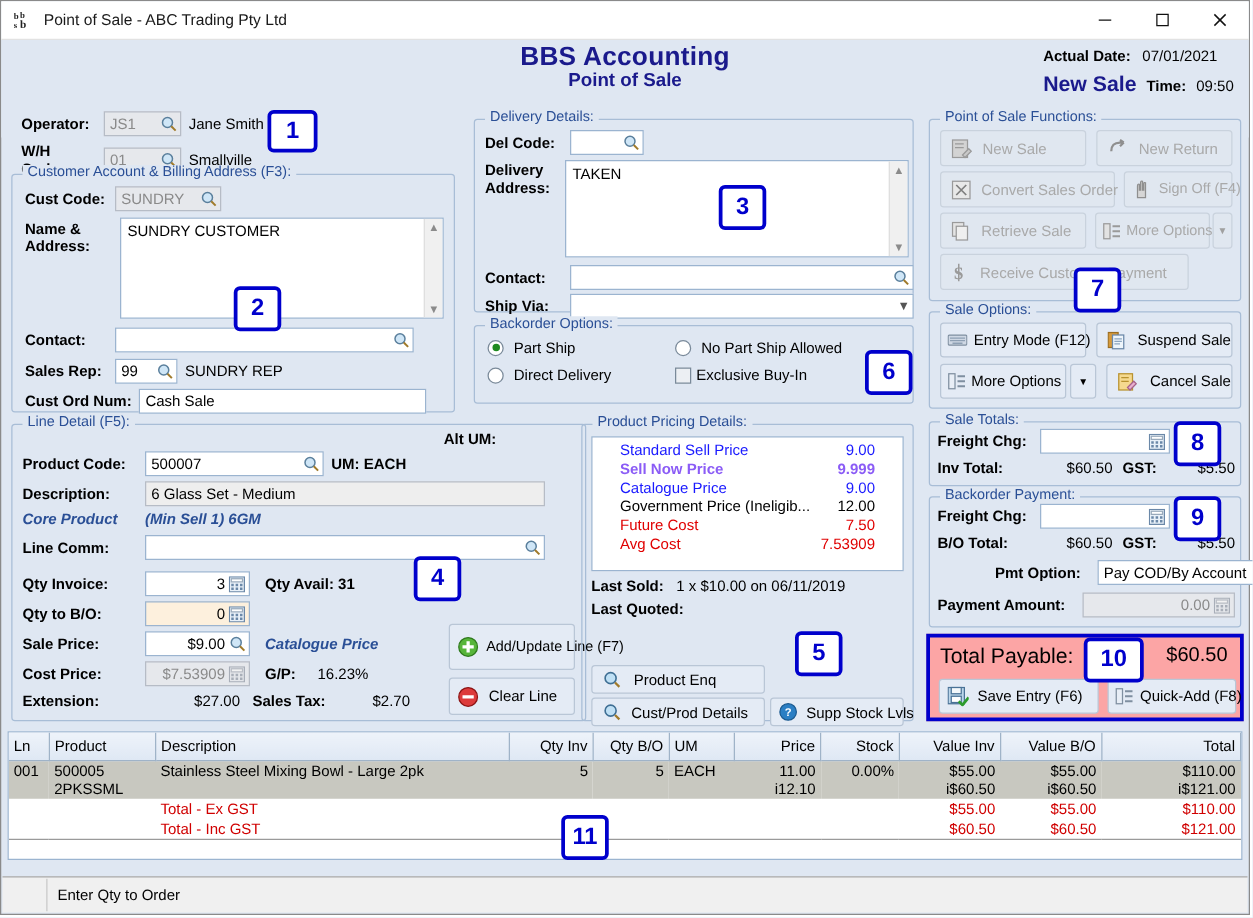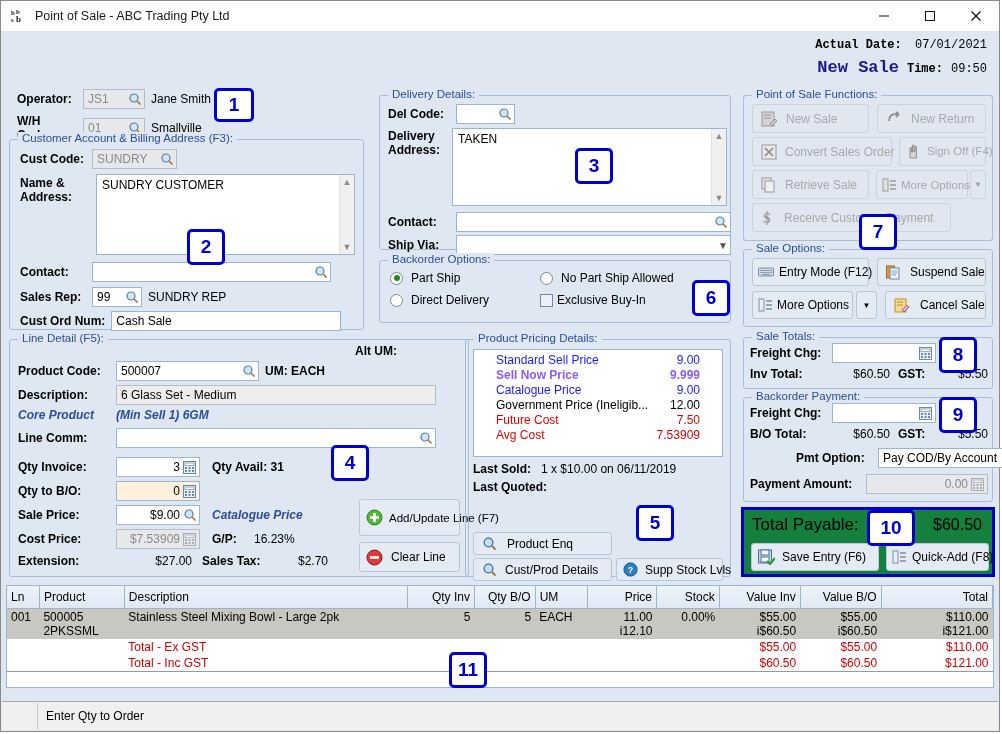--- a/index.html
+++ b/index.html
@@ -25,21 +25,21 @@
   .tb-btn{width:46px;height:30px;display:flex;align-items:center;justify-content:center;
     font-size:13px;color:#111;}
   
   .header{flex:0 0 78px;position:relative;background:#dfe7f2;}
   .hdr-left{position:absolute;left:10px;top:6px;font-size:12px;font-weight:bold;color:#000;}
   .hdr-left .row{margin-bottom:5px;}
   .hdr-left .val{font-weight:normal;}
   .hdr-title{position:absolute;left:0;right:0;top:2px;text-align:center;pointer-events:none;}
   .hdr-title .l1{font-size:21px;font-weight:bold;color:#1a1a8c;letter-spacing:.2px;}
   .hdr-title .l2{font-size:15px;font-weight:bold;color:#1a1a8c;margin-top:-2px;}
-  .hdr-right{position:absolute;right:12px;top:6px;font-size:12px;font-family:Liberation Mono, monospace;}
+  .hdr-right{position:absolute;right:12px;top:6px;font-size:12px;}
   .hdr-right .r1{font-weight:bold;}
   .hdr-right .r1 .v{font-weight:normal;margin-left:6px;}
   .hdr-right .r2{margin-top:6px;display:flex;align-items:baseline;justify-content:flex-end;gap:8px;}
   .newsale{font-size:17px;font-weight:bold;color:#1a1a8c;}
   .timelbl{font-weight:bold;}
   .timeval{font-weight:normal;}
   
   .group{
     position:absolute;border:1px solid #a8bdd6;border-radius:3px;
     box-sizing:border-box;background:transparent;
@@ -142,20 +142,24 @@
       <div class="tb-btn close">
         <svg width="12" height="12" viewBox="0 0 12 12">
             <line x1="1.5" y1="1.5" x2="10.5" y2="10.5" stroke="currentColor" stroke-width="1.2"></line>
             <line x1="10.5" y1="1.5" x2="1.5" y2="10.5" stroke="currentColor" stroke-width="1.2"></line>
           </svg>
       </div>
     </div>
   </div>
 
   <div class="header">
+    <div class="hdr-title">
+      <div class="l1">BBS Accounting</div>
+      <div class="l2">Point of Sale</div>
+    </div>
     <div class="hdr-right">
       <div class="r1">
         <span>Actual Date:</span>
         <span class="v">07/01/2021</span>
       </div>
       <div class="r2">
         <span class="newsale">New Sale</span>
         <span class="timelbl">Time:</span>
         <span class="timeval">09:50</span>
       </div>
@@ -731,21 +735,21 @@
               <rect x="2" y="9" width="2" height="2" fill="#a8aeb8"></rect>
               <rect x="5.5" y="9" width="2" height="2" fill="#a8aeb8"></rect>
               <rect x="9" y="9" width="2" height="2" fill="#a8aeb8"></rect>
             </svg>
           </span>
       </span>
     </div>
   </div>
   <div class="marker" style="left:938px;top:396px;width:32px;height:30px;font-size:19px;">9</div>
 
-  <div style="position:absolute;left:740px;top:506px;width:254px;height:70px;border:3px solid #0000cc;box-sizing:border-box;background:#15803d;">
+  <div style="position:absolute;left:740px;top:506px;width:254px;height:70px;border:3px solid #0000cc;box-sizing:border-box;background:#fca5a5;">
     <div style="position:absolute;left:8px;top:5px;font-size:17px;font-weight:normal;">Total Payable:</div>
     <div style="position:absolute;right:10px;top:6px;font-size:16px;">$60.50</div>
     <div class="btn" style="position:absolute;left:7px;top:33px;width:128px;height:28px;gap:7px;padding-left:6px;">
       <span class="ico">
           <svg width="17" height="16" viewBox="0 0 17 16">
             <rect x="0.5" y="1" width="13" height="13" fill="#bcd6ea" stroke="#4a7296"></rect>
             <rect x="3" y="1" width="8" height="5" fill="#f4f8fb" stroke="#4a7296"></rect>
             <rect x="3" y="8" width="8" height="5" fill="#fff" stroke="#4a7296"></rect>
             <path d="M9 12 L12 15 L17 9" fill="none" stroke="#2c9b2c" stroke-width="2.2"></path>
           </svg>

